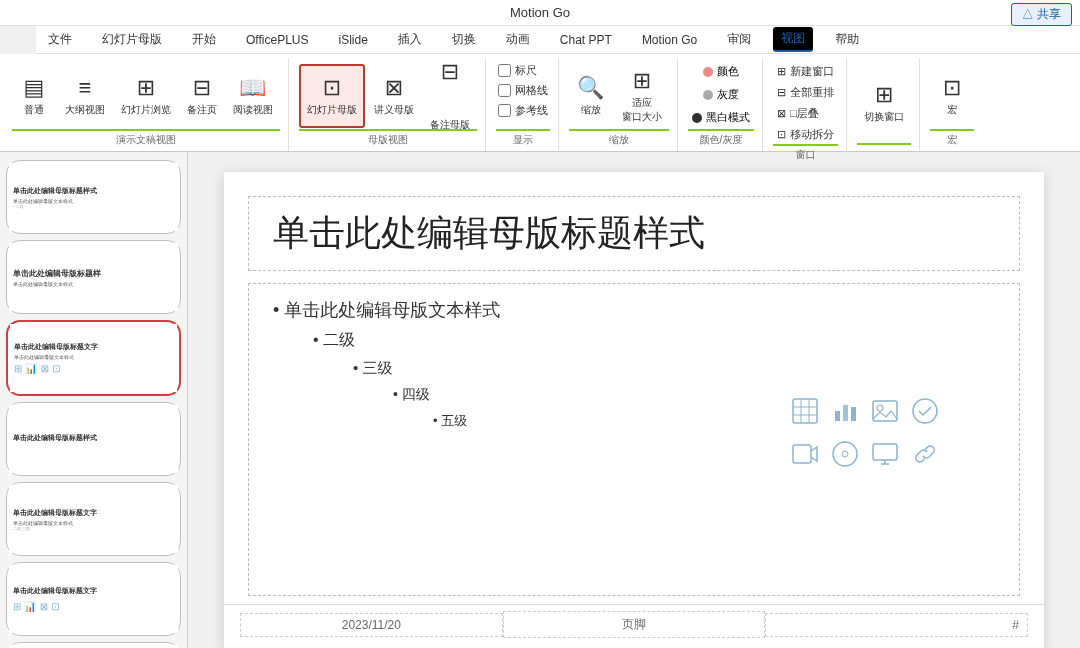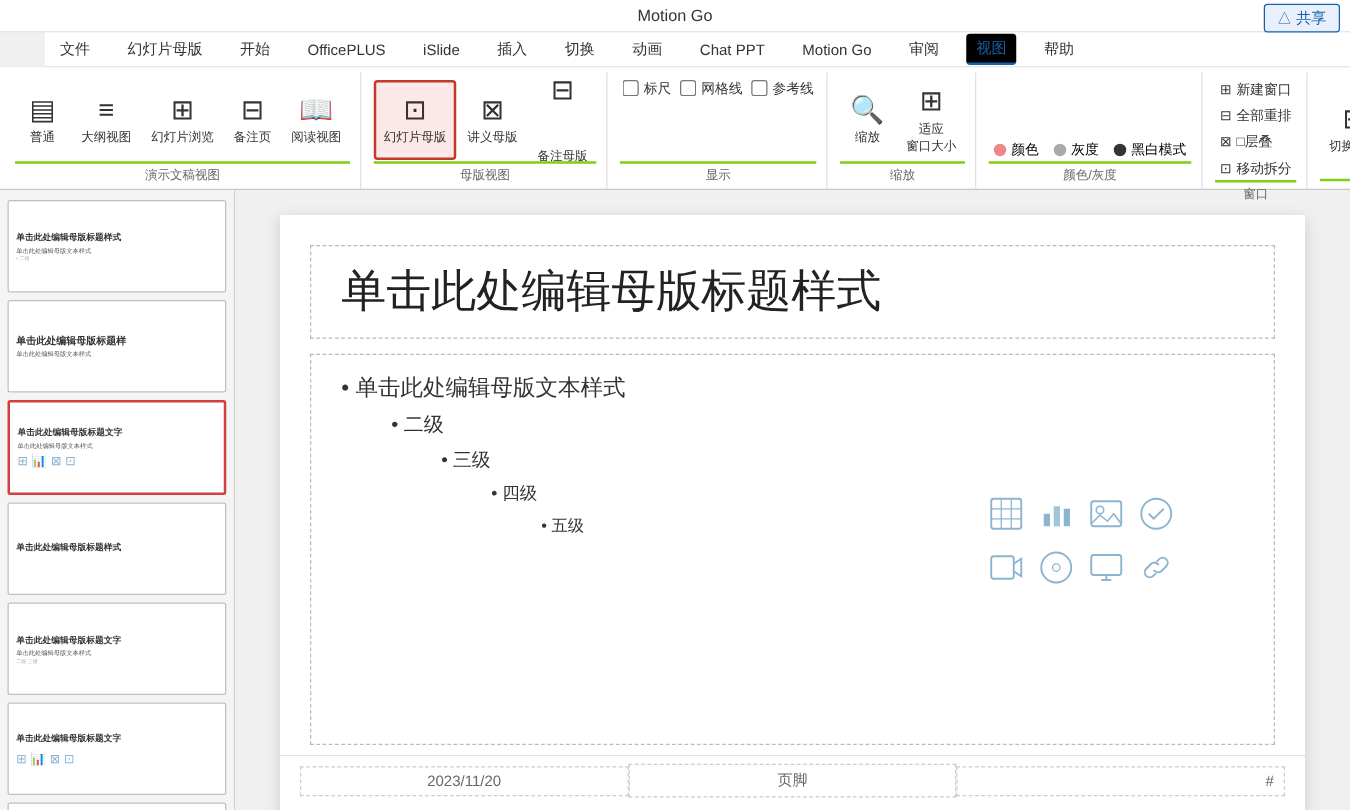--- a/index.html
+++ b/index.html
@@ -29,21 +29,21 @@
 
     
     .color-btn { display: flex; align-items: center; gap: 4px; padding: 2px 4px; border-radius: 2px; cursor: pointer; font-size: 11px; }
     .color-dot { width: 10px; height: 10px; border-radius: 50%; display: inline-block; }
 
     
     #main { display: flex; height: calc(648px - 26px - 28px - 98px); background: #f0f0f0; }
 
     
     #slide-panel { width: 188px; background: #f4f4f4; border-right: 1px solid #d0d0d0; overflow-y: auto; padding: 8px 6px; display: flex; flex-direction: column; gap: 6px; }
-    .slide-thumb { background: #fff; border: 1px solid #c0c0c0; border-radius: 2px; cursor: pointer; padding: 2px; position: relative; }
+    .slide-thumb { background: #fff; border: 1px solid #c0c0c0; border-radius: 14px; cursor: pointer; padding: 2px; position: relative; }
     .slide-thumb.active { border: 2px solid #d04040; }
     .slide-thumb-inner { width: 100%; background: #fff; min-height: 68px; display: flex; flex-direction: column; justify-content: center; padding: 4px; overflow: hidden; }
     .thumb-title { font-size: 7px; color: #333; font-weight: bold; margin-bottom: 2px; }
     .thumb-text { font-size: 5px; color: #555; }
     .thumb-icons { display: flex; gap: 3px; flex-wrap: wrap; margin-top: 3px; }
     .thumb-icon { font-size: 10px; color: #8ab4d4; }
 
     
     #canvas-area { flex: 1; display: flex; justify-content: center; align-items: flex-start; padding: 20px; overflow: auto; }
     #slide-canvas { background: #fff; width: 820px; min-height: 480px; box-shadow: 0 2px 12px rgba(0,0,0,0.15); position: relative; display: flex; flex-direction: column; }
@@ -129,21 +129,21 @@
         </div>
         <div class="ribbon-btn">
           <div class="btn-icon">⊟</div>
           <div style="font-size:10px;margin-top:31px;">备注母版</div>
         </div>
       </div>
       <div class="ribbon-group-label">母版视图</div>
     </div>
 
     <div class="ribbon-group">
-      <div class="ribbon-buttons" style="flex-direction:row;align-items:flex-start;gap:3px;">
+      <div class="ribbon-buttons" style="flex-direction:column;align-items:flex-start;gap:3px;">
         <label class="ribbon-checkrow">
             <input type="checkbox" style="">
             <span>标尺</span>
           </label>
         <label class="ribbon-checkrow">
             <input type="checkbox" style="">
             <span>网格线</span>
           </label>
         <label class="ribbon-checkrow">
             <input type="checkbox" style="">
@@ -161,21 +161,21 @@
         </div>
         <div class="ribbon-btn">
           <div class="btn-icon">⊞</div>
           <div style="font-size:10px;text-align:center;">适应<br>窗口大小</div>
         </div>
       </div>
       <div class="ribbon-group-label">缩放</div>
     </div>
 
     <div class="ribbon-group">
-      <div class="ribbon-buttons" style="gap:4px;align-items:flex-end;">
+      <div class="ribbon-buttons" style="flex-direction:column;gap:4px;align-items:center;">
         <div class="color-btn">
             <span class="color-dot" style="background:#e88;"></span>
             <span>颜色</span>
           </div>
         <div class="color-btn">
             <span class="color-dot" style="background:#aaa;"></span>
             <span>灰度</span>
           </div>
         <div class="color-btn">
             <span class="color-dot" style="background:#333;"></span>

